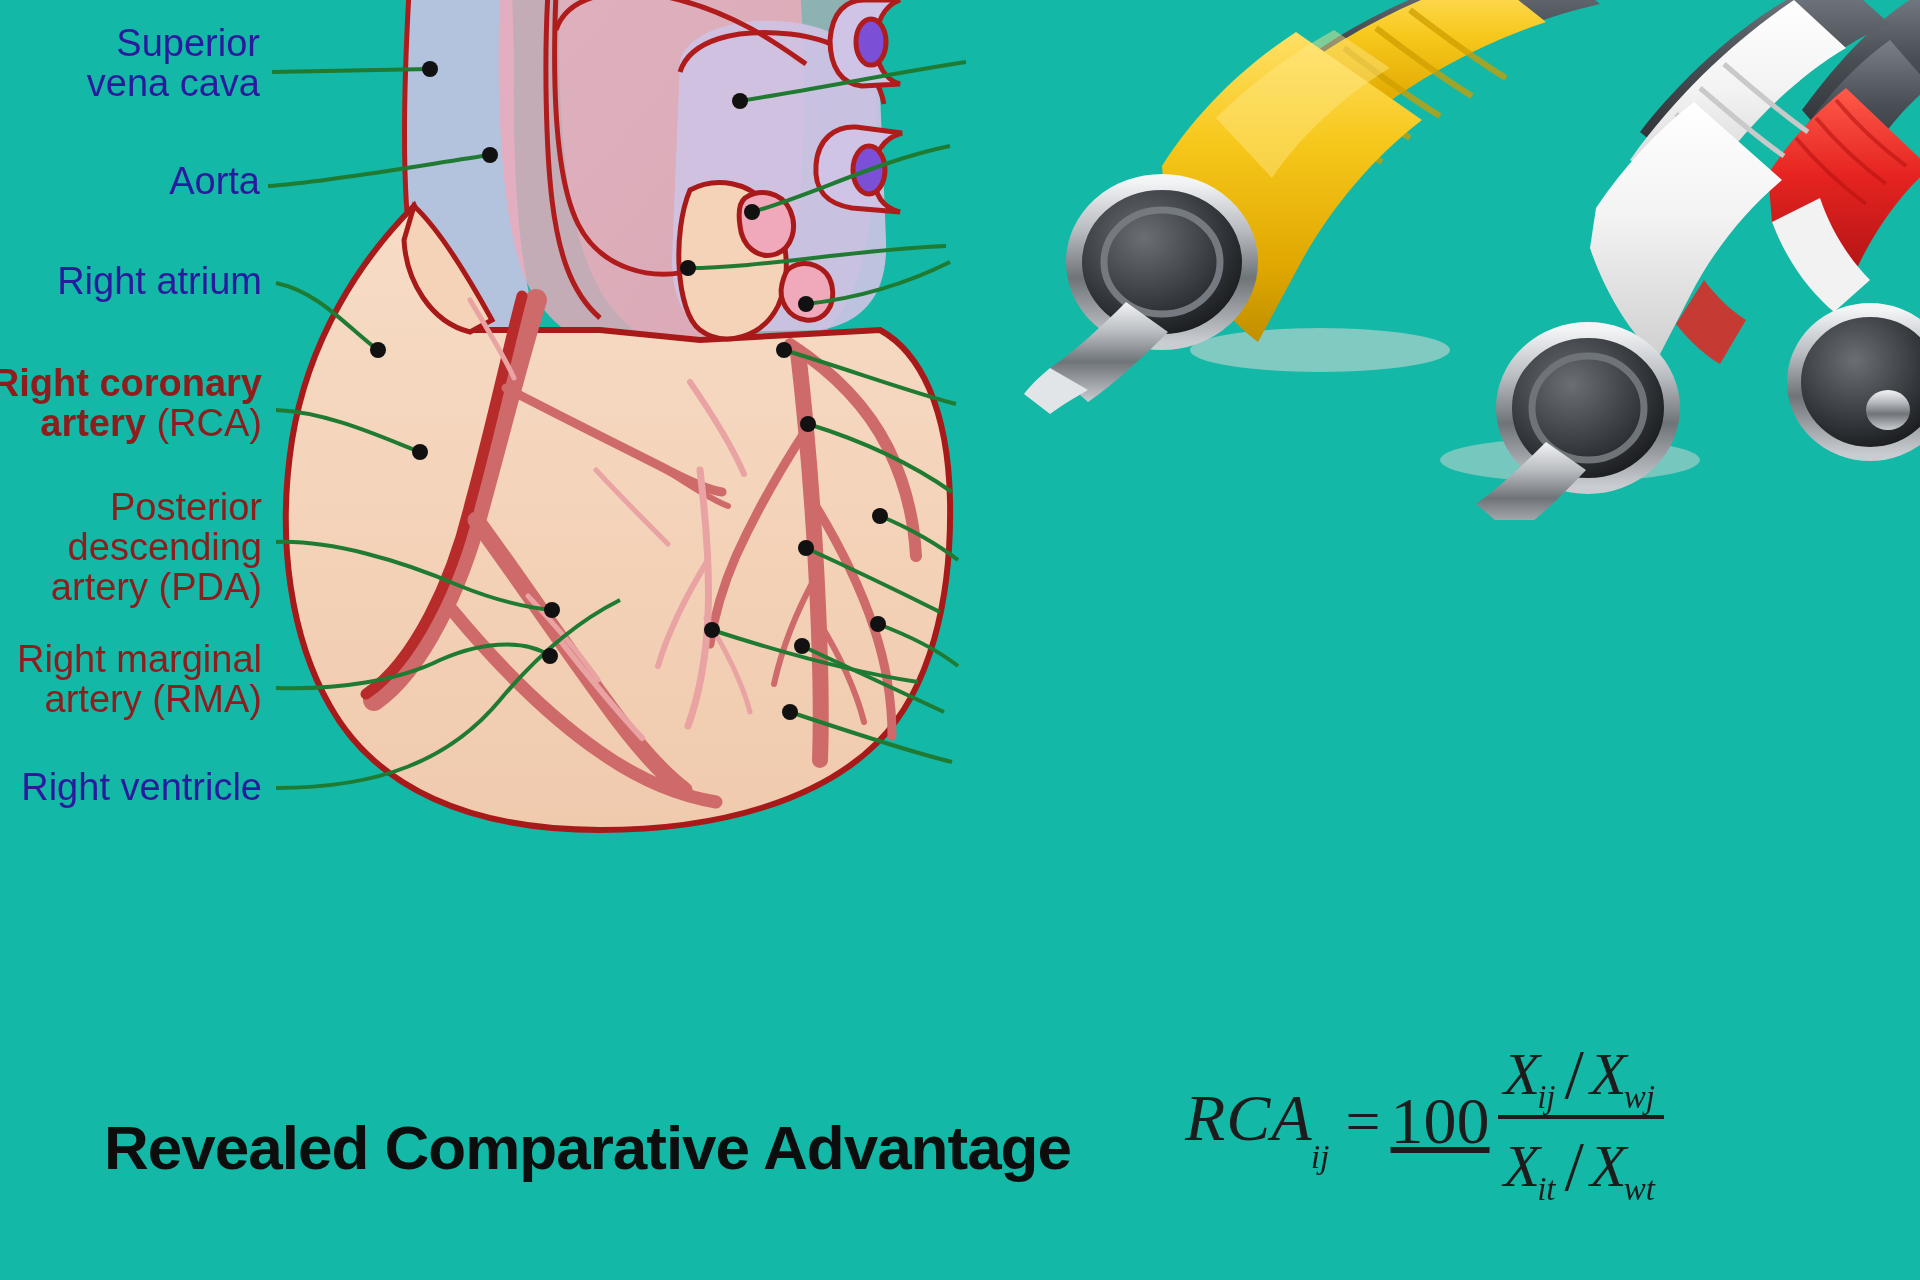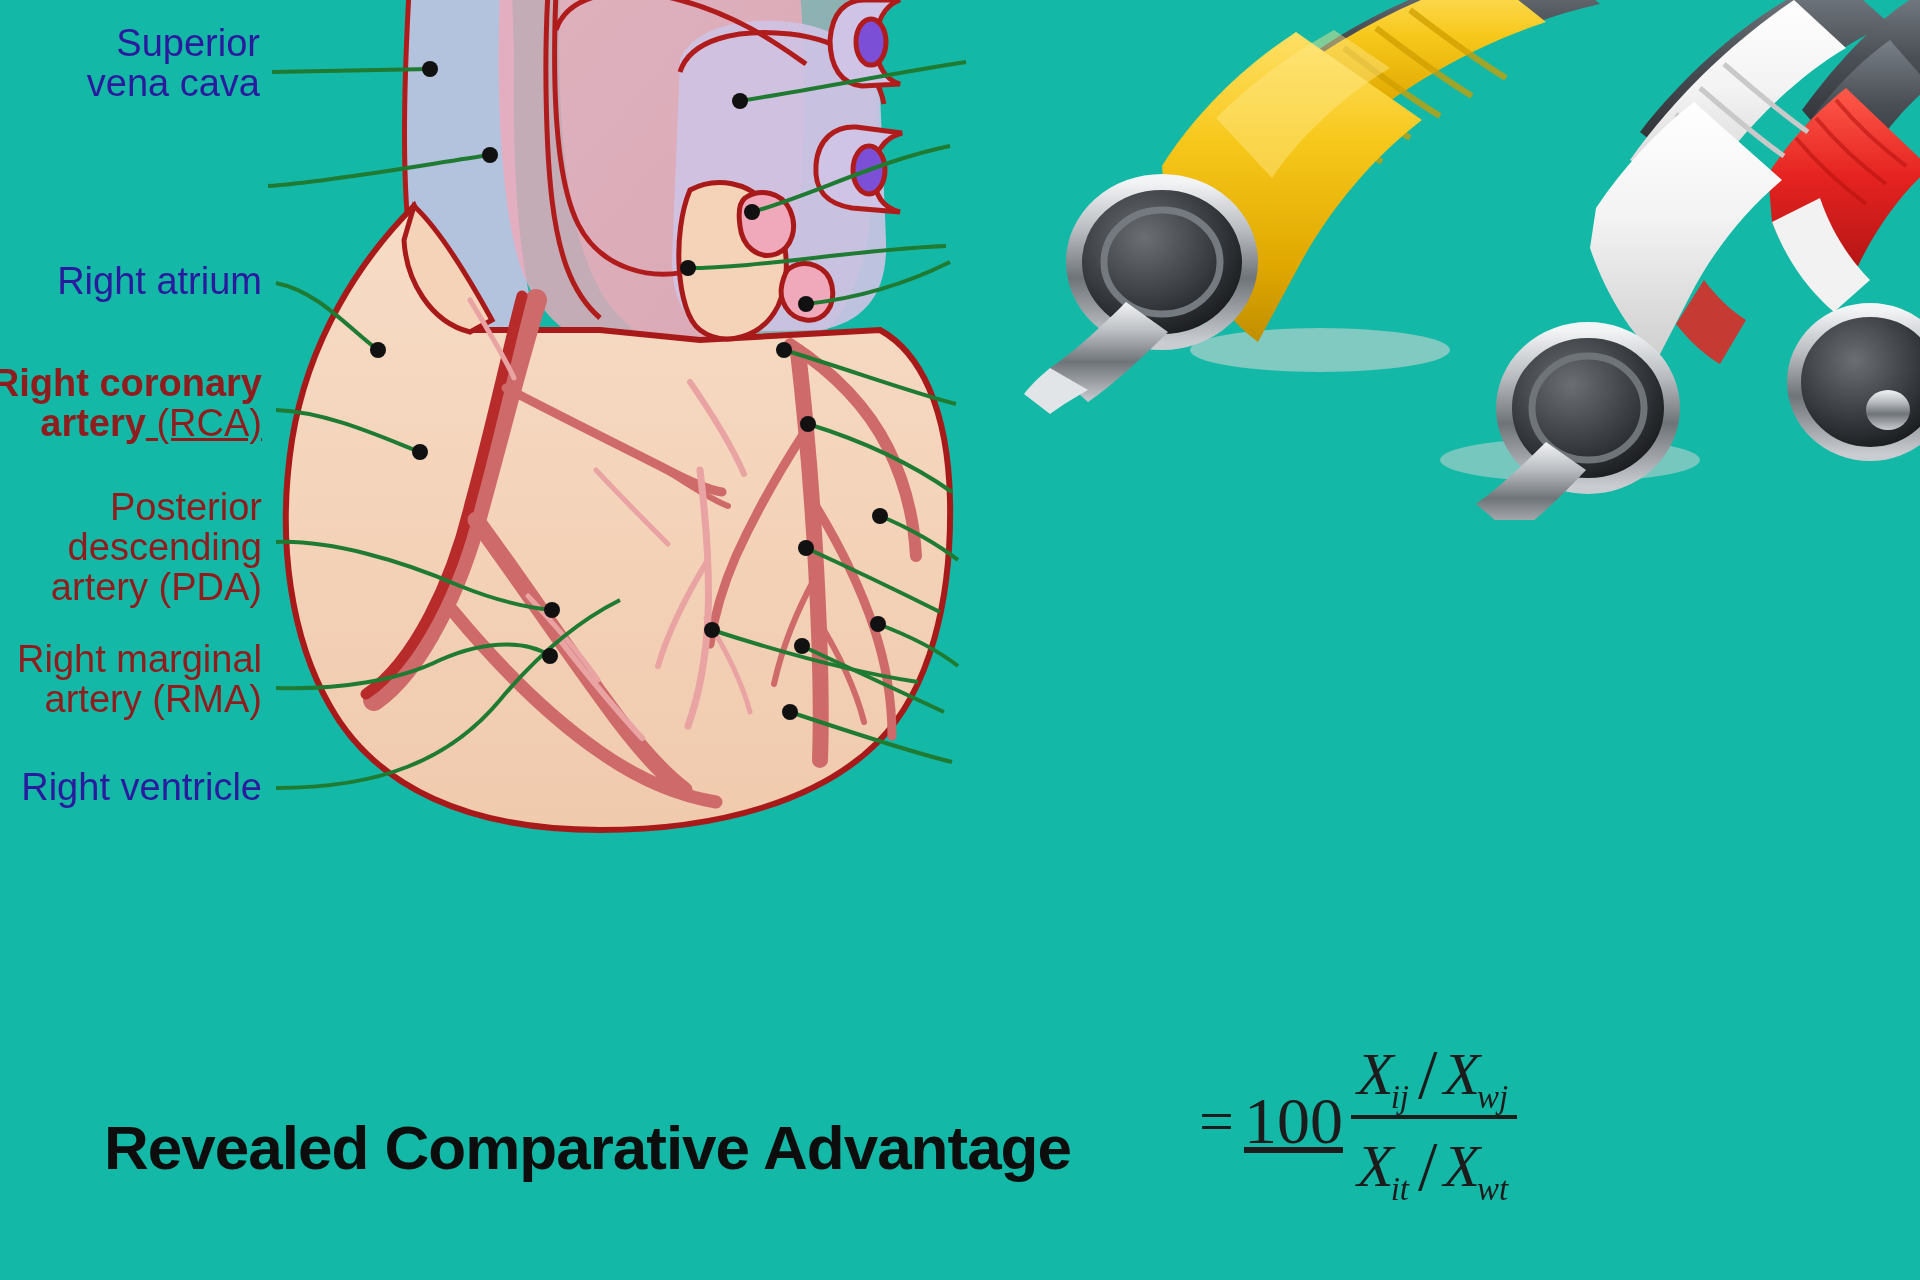--- a/index.html
+++ b/index.html
@@ -5,21 +5,21 @@
   html,body{margin:0;padding:0;background:#fff;}
   body{width:1920px;height:1280px;overflow:hidden;
        font-family:"Liberation Sans",sans-serif;}
   #stage{position:relative;width:1920px;height:1280px;background:#14b8a6;}
 
   
   .lbl{position:absolute;text-align:right;line-height:1.05;white-space:pre-line;}
   .lbl.blue{color:#2a1a9e;font-size:38px;font-weight:400;}
   .lbl.red{color:#8f1d1d;font-size:38px;font-weight:400;}
   .lbl.red.bold{font-weight:700;}
-  .lbl .thin{font-weight:400;text-decoration:underline;}
+  .lbl .thin{font-weight:400;}
 
   
   #caption{position:absolute;left:104px;top:1090px;width:900px;
            font-size:62px;font-weight:700;color:#0d0d0d;
            font-family:"Liberation Sans",sans-serif;
            letter-spacing:-1px;white-space:nowrap;margin-top:22px;}
 
   
   #formula{position:absolute;left:1185px;top:1035px;
            font-family:"Liberation Serif",serif;color:#1c1c1c;
@@ -182,20 +182,21 @@
       <circle cx="712" cy="630" r="8"></circle>
       <circle cx="878" cy="624" r="8"></circle>
       <circle cx="802" cy="646" r="8"></circle>
       <circle cx="790" cy="712" r="8"></circle>
     </g>
   </svg>
 
   <div class="lbl blue" style="right:1660px;top:24px;width:260px;">Superior
 vena cava</div>
 
+  <div class="lbl blue" style="right:1660px;top:162px;width:260px;">Aorta</div>
 
   <div class="lbl blue" style="right:1658px;top:262px;width:280px;">Right atrium</div>
 
   <div class="lbl red bold" style="right:1658px;top:364px;width:300px;"><span>Right coronary
 artery</span><span class="thin"> (RCA)</span></div>
 
   <div class="lbl red" style="right:1658px;top:488px;width:300px;">Posterior
 descending
 artery (PDA)</div>
 
@@ -291,20 +292,21 @@
       <ellipse cx="172" cy="272" rx="88" ry="80" fill="url(#gBarrel)" stroke="url(#gChrome)" stroke-width="16"></ellipse>
       <ellipse cx="172" cy="272" rx="58" ry="52" fill="none" stroke="#747a80" stroke-width="7"></ellipse>
       <path d="M136,312 C110,338 84,362 60,378 L98,412 C124,394 152,368 178,342 Z" fill="url(#gChrome)"></path>
       <path d="M60,378 C48,388 40,396 34,404 L60,424 C68,418 80,410 98,400 Z" fill="#e2e5e8"></path>
     </g>
   </svg>
 
   <div id="caption">Revealed Comparative Advantage</div>
 
   <div id="formula">
+    <span class="lhs"><span>RCA</span><span class="sub">ij</span></span>
     <span class="eq">=</span>
     <span class="hundred">100</span>
     <span class="frac">
       <span class="num">
         <span>X</span>
           <span class="sb">ij</span>
           <span class="slash">/</span>
           <span>X</span>
           <span class="sb">wj</span>
       </span>

